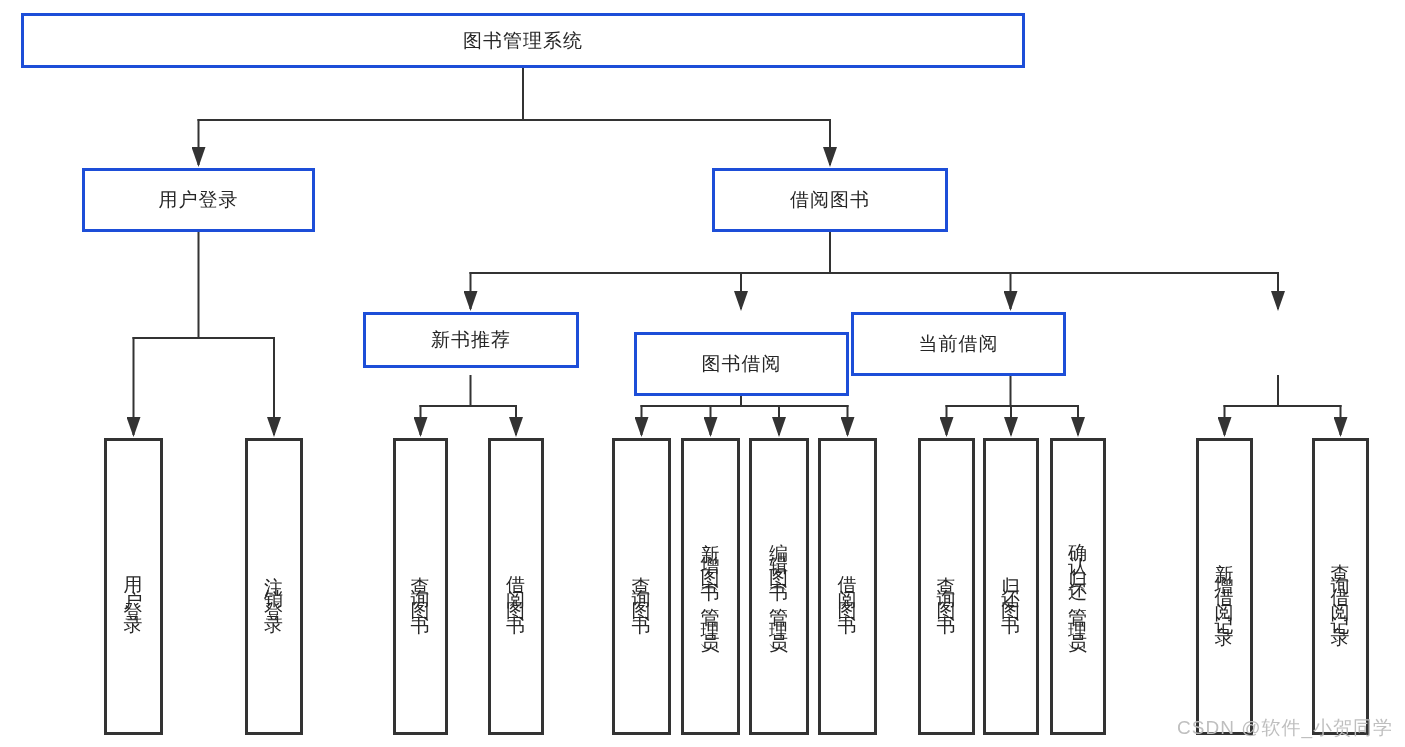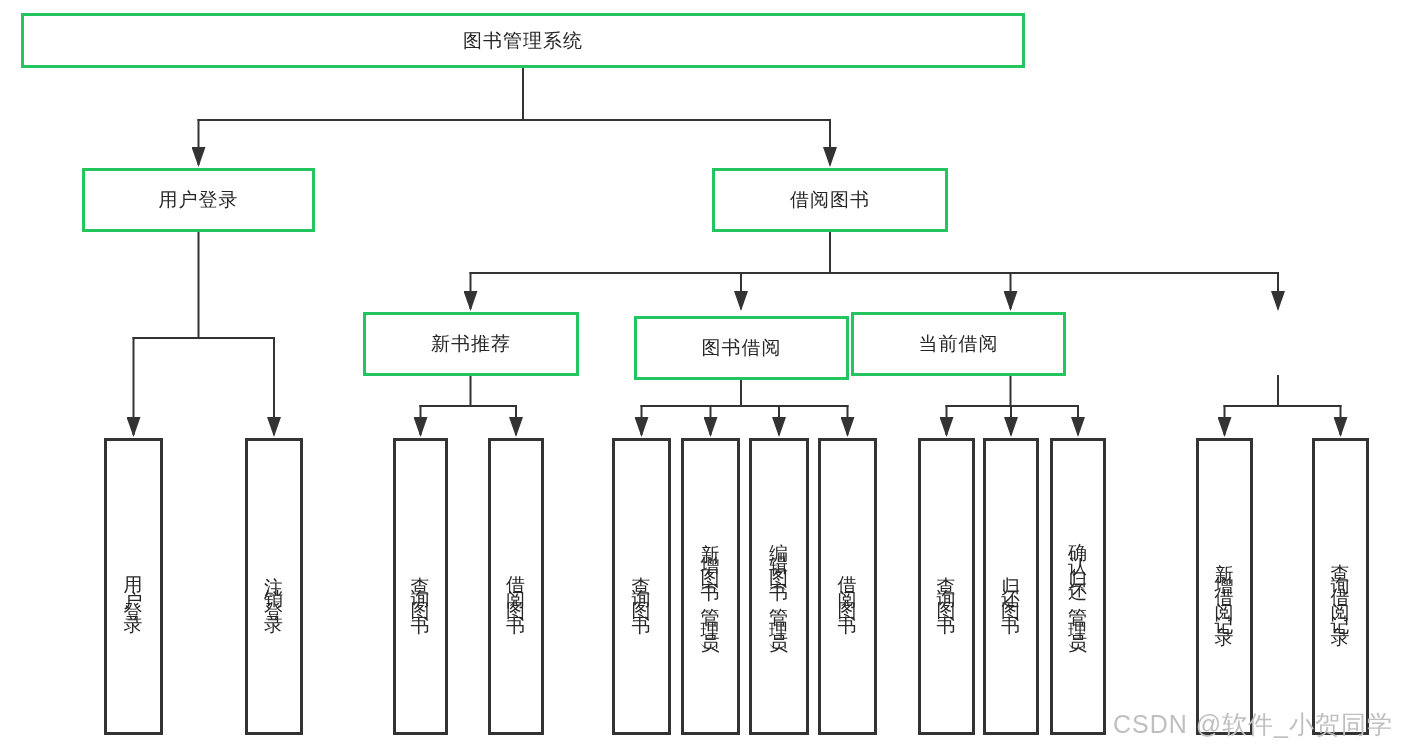--- a/index.html
+++ b/index.html
@@ -7,21 +7,21 @@
     position:relative;
     width:1405px;height:747px;
     background:#ffffff;
     font-family:"Liberation Sans","DejaVu Sans",sans-serif;
     overflow:hidden;
   }
   #wires{position:absolute;left:0;top:0;width:1405px;height:747px;}
   .hnode{
     position:absolute;
     box-sizing:border-box;
-    border:3px solid #22c55e;
+    border:3px solid #1d4ed8;
     background:#ffffff;
     display:flex;align-items:center;justify-content:center;
     font-size:19px;color:#262626;
     letter-spacing:1px;
     z-index:2;
   }
   .vnode{
     position:absolute;
     box-sizing:border-box;
     border:3px solid #333333;
@@ -31,21 +31,21 @@
     z-index:2;
   }
   .vnode span{
     writing-mode:vertical-rl;
     letter-spacing:13px;
     line-height:1;
   }
   #watermark{
     position:absolute;
     right:12px;bottom:6px;
-    font-size:25px;
+    font-size:19px;
     color:#bfbfbf;
     letter-spacing:1px;
     z-index:3;
   }
 </style>
 </head>
 <body>
 
 <div id="canvas">
 
@@ -96,24 +96,24 @@
     <span>图书管理系统</span>
   </div>
 
   <div class="hnode" style="left:82px;top:168px;width:233px;height:64px;">
     <span>用户登录</span>
   </div>
   <div class="hnode" style="left:712px;top:168px;width:236px;height:64px;">
     <span>借阅图书</span>
   </div>
 
-  <div class="hnode" style="left:363px;top:312px;width:216px;height:64px;">
+  <div class="hnode" style="left:363px;top:312px;width:216px;height:56px;">
     <span>新书推荐</span>
   </div>
-  <div class="hnode" style="left:634px;top:316px;width:215px;height:64px;">
+  <div class="hnode" style="left:634px;top:332px;width:215px;height:64px;">
     <span>图书借阅</span>
   </div>
   <div class="hnode" style="left:851px;top:312px;width:215px;height:64px;">
     <span>当前借阅</span>
   </div>
 
   <div class="vnode" style="left:104px;top:438px;width:59px;height:297px;">
     <span>用户登录</span>
   </div>
   <div class="vnode" style="left:245px;top:438px;width:58px;height:297px;">

